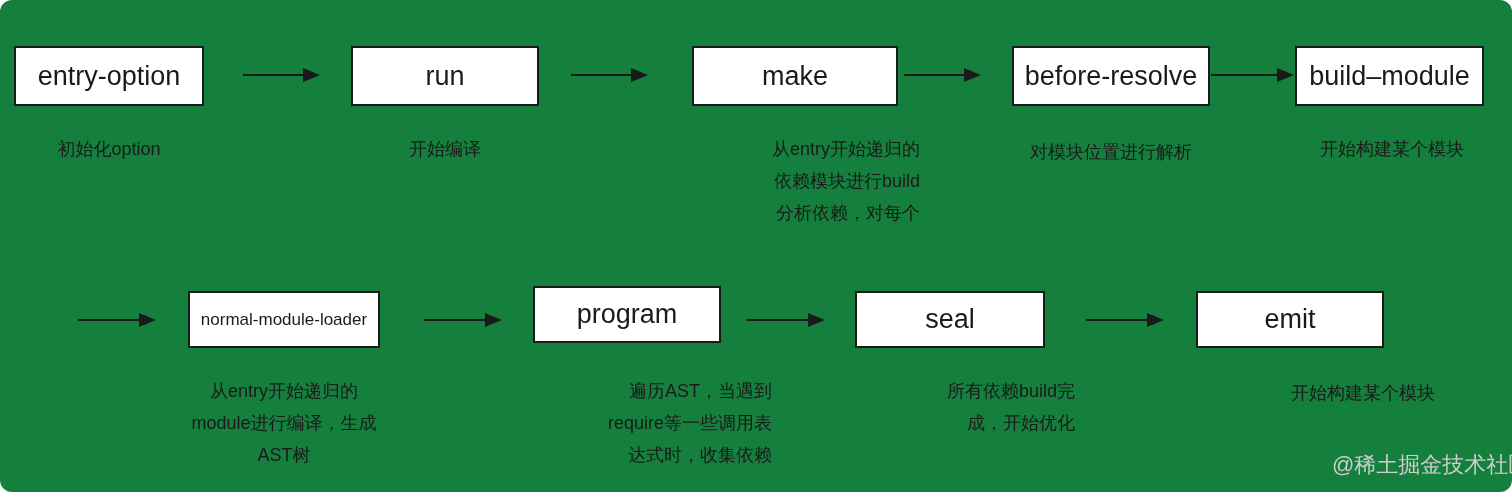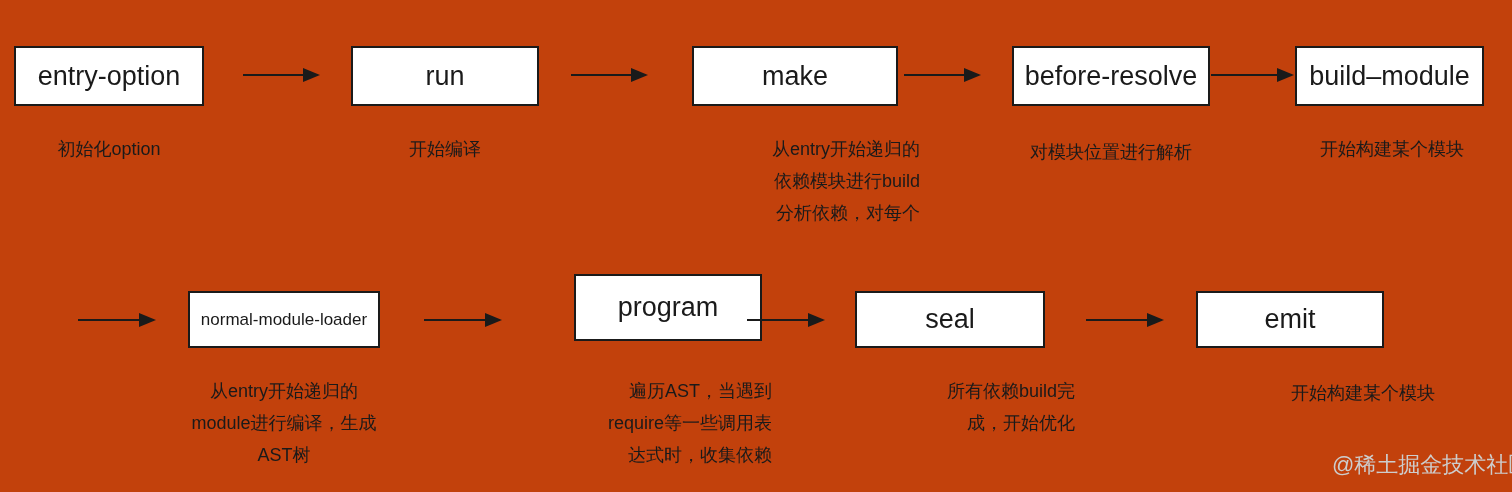--- a/index.html
+++ b/index.html
@@ -5,22 +5,23 @@
   html, body {
     margin: 0;
     padding: 0;
     background: #ffffff;
     font-family: "Liberation Sans", "DejaVu Sans", sans-serif;
   }
   .stage {
     position: relative;
     width: 1512px;
     height: 492px;
-    background: #c2410c;
+    background: #15803d;
     overflow: hidden;
+    border-radius: 12px;
   }
   .box {
     position: absolute;
     height: 60px;
     border: 2.5px solid #1a1a1a;
     background: #ffffff;
     display: flex;
     align-items: center;
     justify-content: center;
     box-sizing: border-box;
@@ -121,21 +122,21 @@
   <div class="caption center" style="left:994px; top:136px; width:234px;">
     <div class="cap-line">对模块位置进行解析</div>
   </div>
   <div class="caption center" style="left:1283px; top:133px; width:218px;">
     <div class="cap-line">开始构建某个模块</div>
   </div>
 
   <div class="box" style="left:188px; top:291px; width:192px; height:57px;">
     <span class="box-label small">normal-module-loader</span>
   </div>
-  <div class="box" style="left:533px; top:274px; width:188px; height:67px;margin-left:41px;">
+  <div class="box" style="left:533px; top:286px; width:188px; height:57px;">
     <span class="box-label">program</span>
   </div>
   <div class="box" style="left:855px; top:291px; width:190px; height:57px;">
     <span class="box-label">seal</span>
   </div>
   <div class="box" style="left:1196px; top:291px; width:188px; height:57px;">
     <span class="box-label">emit</span>
   </div>
 
   <div class="arrow" style="left:78px; top:313px; width:78px;">

